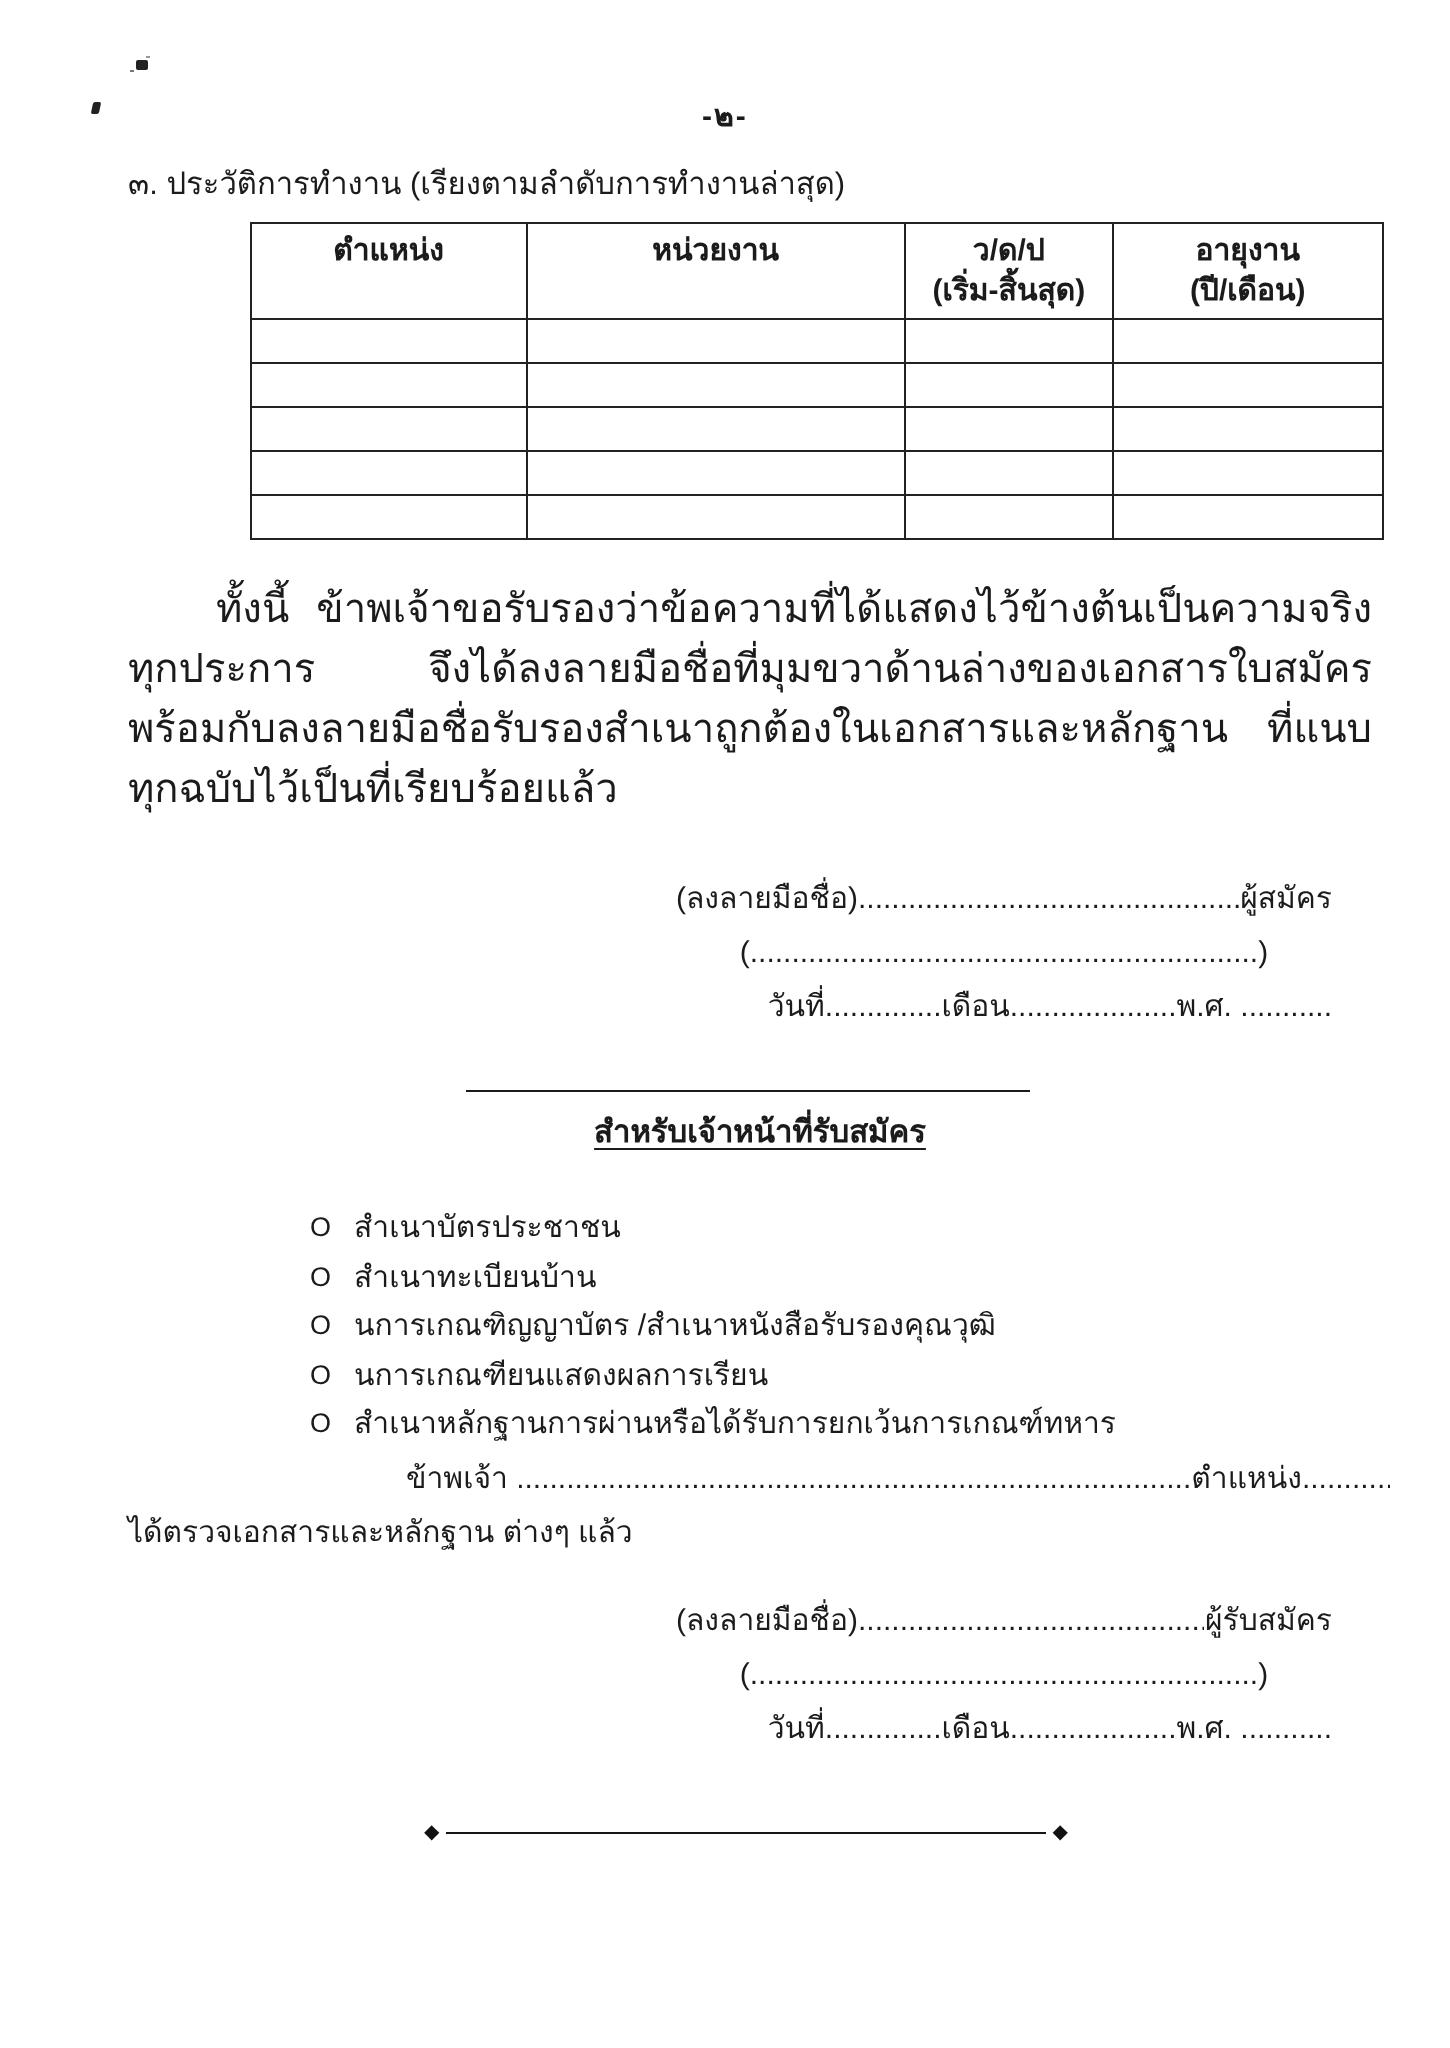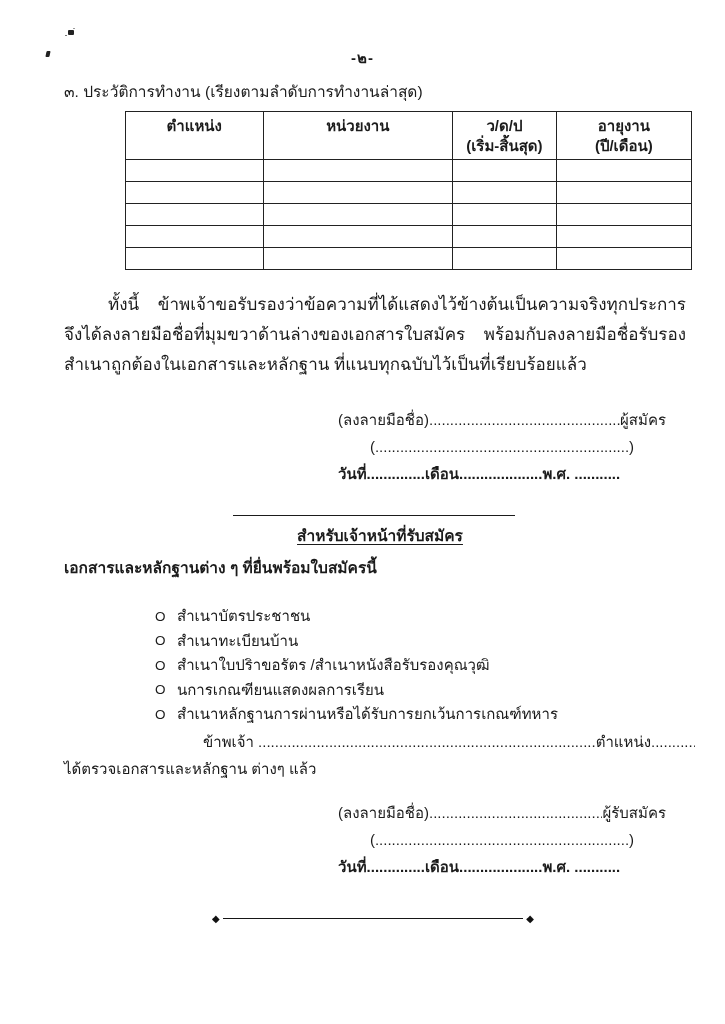--- a/index.html
+++ b/index.html
@@ -36,33 +36,33 @@
     vertical-align:top;text-align:center;
     padding:4px 2px 2px 2px;height:48px;line-height:20px;
     box-sizing:border-box;
   }
   table.work-table td{height:22px;padding:0;box-sizing:border-box;}
   .col1{width:24.3%;} .col2{width:33.5%;} .col3{width:18.3%;} .col4{width:23.9%;}
 
   .cert{
     margin:20px 12px 0 64px;
     width:622px;
-    font-size:17px;
+    font-size:20px;
     line-height:30px;
     text-indent:44px;
     text-align:justify;
   }
 
   .sig-block{margin-left:338px;width:328px;font-size:15px;line-height:27px;}
   .sig1{margin-top:26px;}
   .sig2{margin-top:18px;}
   .sig-line1{display:flex;align-items:flex-end;white-space:nowrap;}
   .sig-line1 .dots{flex:1;overflow:hidden;white-space:nowrap;}
   .sig-line2{text-align:center;}
-  .sig-line3{text-align:left;font-weight:bold;}
+  .sig-line3{text-align:right;}
 
   .divider{margin:28px 0 0 233px;width:282px;border-top:1.7px solid #1b1b1b;height:0;}
 
   .officer-heading{
     margin-top:7px;text-align:center;
     font-size:15.5px;font-weight:bold;
     text-decoration:underline;
     text-underline-offset:3px;
     padding-left:35px;
   }
@@ -169,31 +169,30 @@
       <span>ผู้สมัคร</span>
     </div>
     <div class="sig-line2">(.............................................................)</div>
     <div class="sig-line3">วันที่..............เดือน....................พ.ศ. ...........</div>
   </div>
 
   <div class="divider"></div>
 
   <div class="officer-heading">สำหรับเจ้าหน้าที่รับสมัคร</div>
 
-  <div class="intro">เอกสารและหลักฐานต่าง ๆ ที่ยื่นพร้อมใบสมัครนี้</div>
 
   <div class="checklist">
     <div class="check-item">
       <span class="bullet">O</span><span class="label">สำเนาบัตรประชาชน</span><span class="idots"></span>
     </div>
     <div class="check-item">
       <span class="bullet">O</span><span class="label">สำเนาทะเบียนบ้าน</span><span class="idots"></span>
     </div>
     <div class="check-item">
-      <span class="bullet">O</span><span class="label">สำเนาใบปริาขอรัตร /สำเนาหนังสือรับรองคุณวุฒิ</span><span class="idots"></span>
+      <span class="bullet">O</span><span class="label">นการเกณฑิญญาบัตร /สำเนาหนังสือรับรองคุณวุฒิ</span><span class="idots"></span>
     </div>
     <div class="check-item">
       <span class="bullet">O</span><span class="label">นการเกณฑียนแสดงผลการเรียน</span><span class="idots"></span>
     </div>
     <div class="check-item">
       <span class="bullet">O</span><span class="label">สำเนาหลักฐานการผ่านหรือได้รับการยกเว้นการเกณฑ์ทหาร</span><span class="idots"></span>
     </div>
   </div>
 
   <div class="officer-line">

